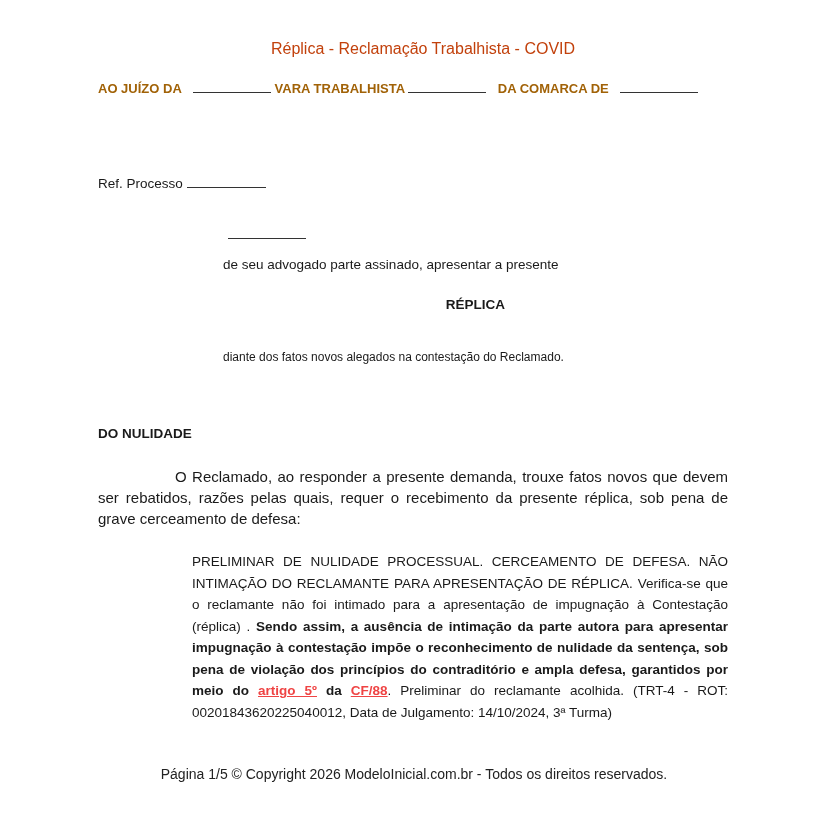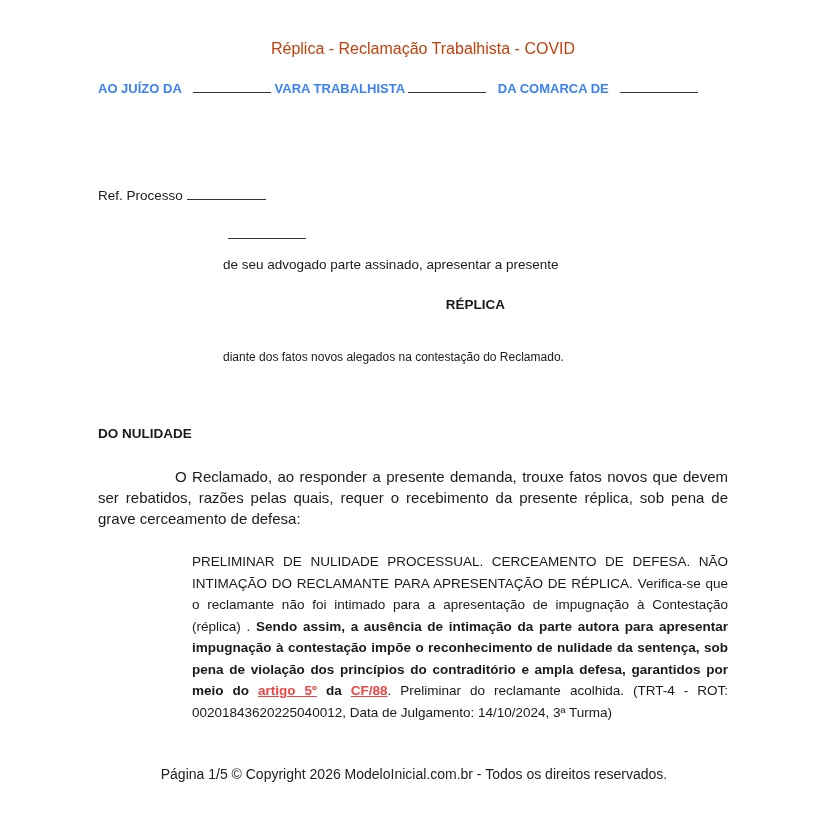--- a/index.html
+++ b/index.html
@@ -1,23 +1,23 @@
 <!DOCTYPE html>
 <html><head>
 <meta charset="utf-8">
 <style>
   html, body { margin: 0; padding: 0; background: #ffffff; }
   body { width: 828px; height: 828px; position: relative; overflow: hidden;
          font-family: "Liberation Sans", sans-serif; color: #1a1a1a; }
   .abs { position: absolute; white-space: nowrap; }
   .doc-title { top: 40px; left: 9px; width: 828px; text-align: center; font-size: 16px; color: #c2410c; }
-  .address { top: 81px; left: 98px; font-size: 13px; font-weight: bold; color: #3b82f6; text-align: center; }
+  .address { top: 81px; left: 98px; font-size: 13px; font-weight: bold; color: #a16207; text-align: center; }
   .address .blank { display: inline-block; width: 78px; border-bottom: 1px solid #333; height: 10px; vertical-align: baseline; }
   .address .gap { display: inline-block; width: 8px; }
-  .ref { top: 188px; left: 98px; font-size: 13.5px; }
+  .ref { top: 176px; left: 98px; font-size: 13.5px; }
   .ref .blank { display: inline-block; width: 79px; border-bottom: 1px solid #333; height: 10px; }
   .intro1 { top: 227px; left: 228px; width: 500px; font-size: 13.5px; text-align: justify; text-align-last: justify; }
   .intro1 .blank { display: inline-block; width: 78px; border-bottom: 1px solid #333; height: 10px; }
   .intro2 { top: 257px; left: 223px; font-size: 13.5px; }
   .replica-heading { top: 297px; left: 0; width: 951px; text-align: center; font-size: 13.5px; font-weight: bold; }
   .diante { top: 350px; left: 223px; font-size: 12px; }
   .section-heading { top: 426px; left: 98px; font-size: 13.5px; font-weight: bold; }
   .para { position: absolute; top: 466px; left: 98px; width: 630px; font-size: 15px; line-height: 21px; text-align: justify; white-space: normal; }
   .para .indent { display: inline-block; width: 77px; }
   .quote { position: absolute; top: 551px; left: 192px; width: 536px; font-size: 13.5px; line-height: 21.5px; text-align: justify; white-space: normal; }

